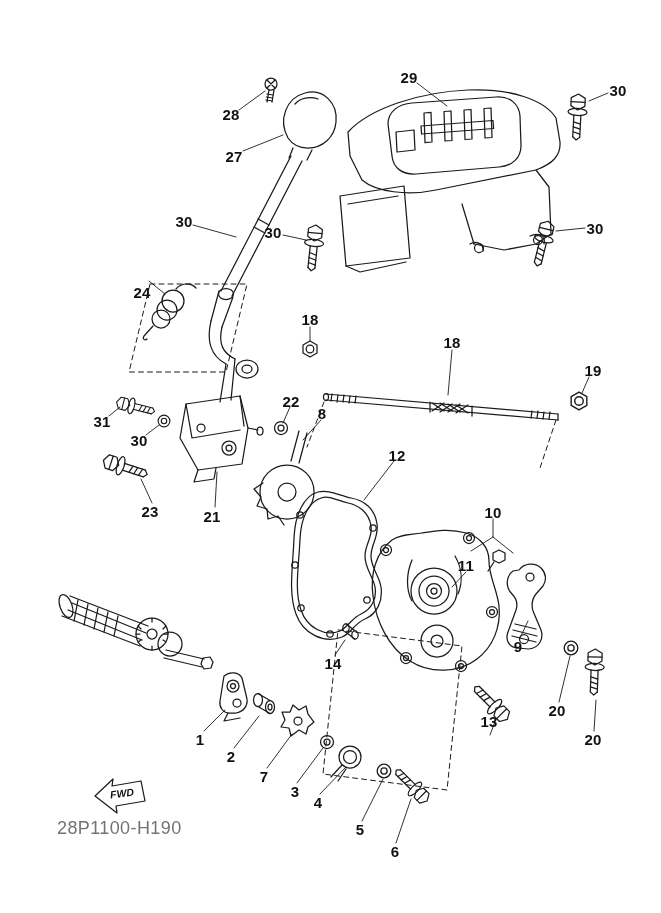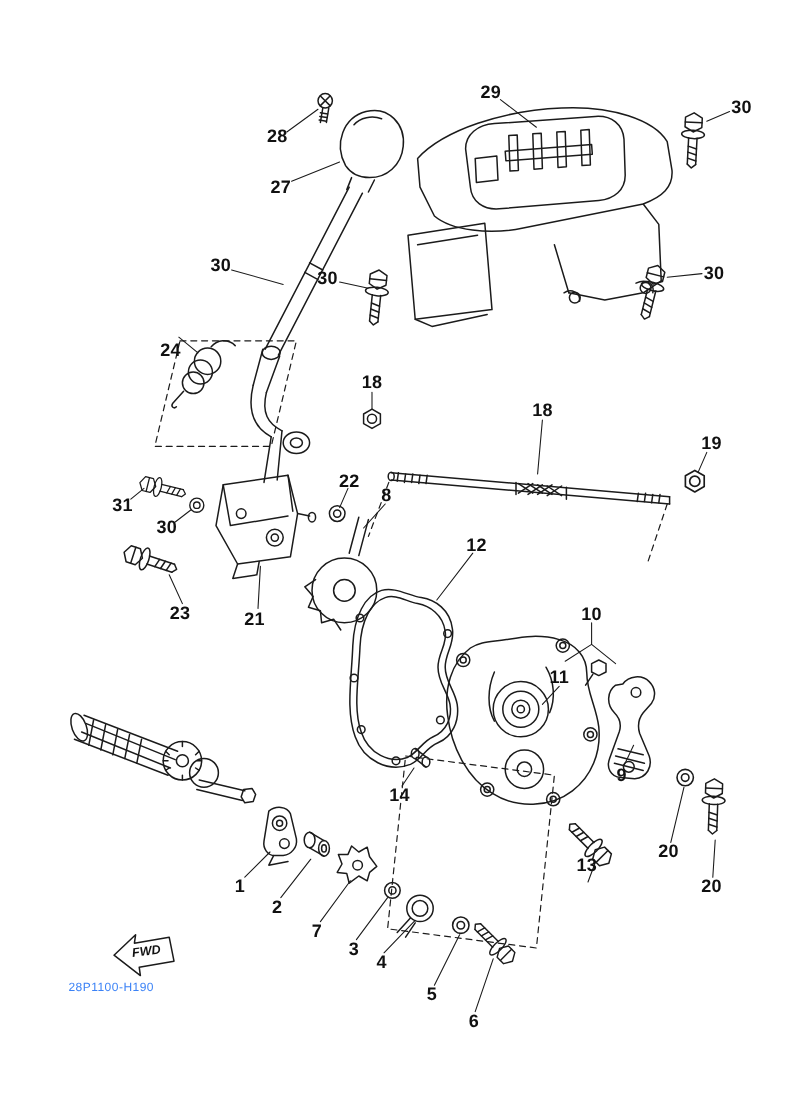--- a/index.html
+++ b/index.html
@@ -7,21 +7,21 @@
     position:relative;width:661px;height:913px;background:#ffffff;
     font-family:"Liberation Sans", sans-serif;overflow:hidden;
   }
   .art{position:absolute;left:0;top:0;}
   .callout{
     position:absolute;transform:translate(-50%,-50%);
     font-size:15px;font-weight:700;color:#111;letter-spacing:0.2px;
     line-height:1;white-space:nowrap;
   }
   .footer-code{
-    position:absolute;left:57px;top:818px;font-size:10px;color:#3b82f6;
+    position:absolute;left:57px;top:818px;font-size:18px;color:#737373;
     letter-spacing:0.4px;
   }
   .fwd-label{
     position:absolute;left:110px;top:787px;font-size:10.5px;font-weight:700;
     font-style:italic;color:#111;transform:rotate(-7deg);
   }
 </style>
 </head>
 <body>
 

